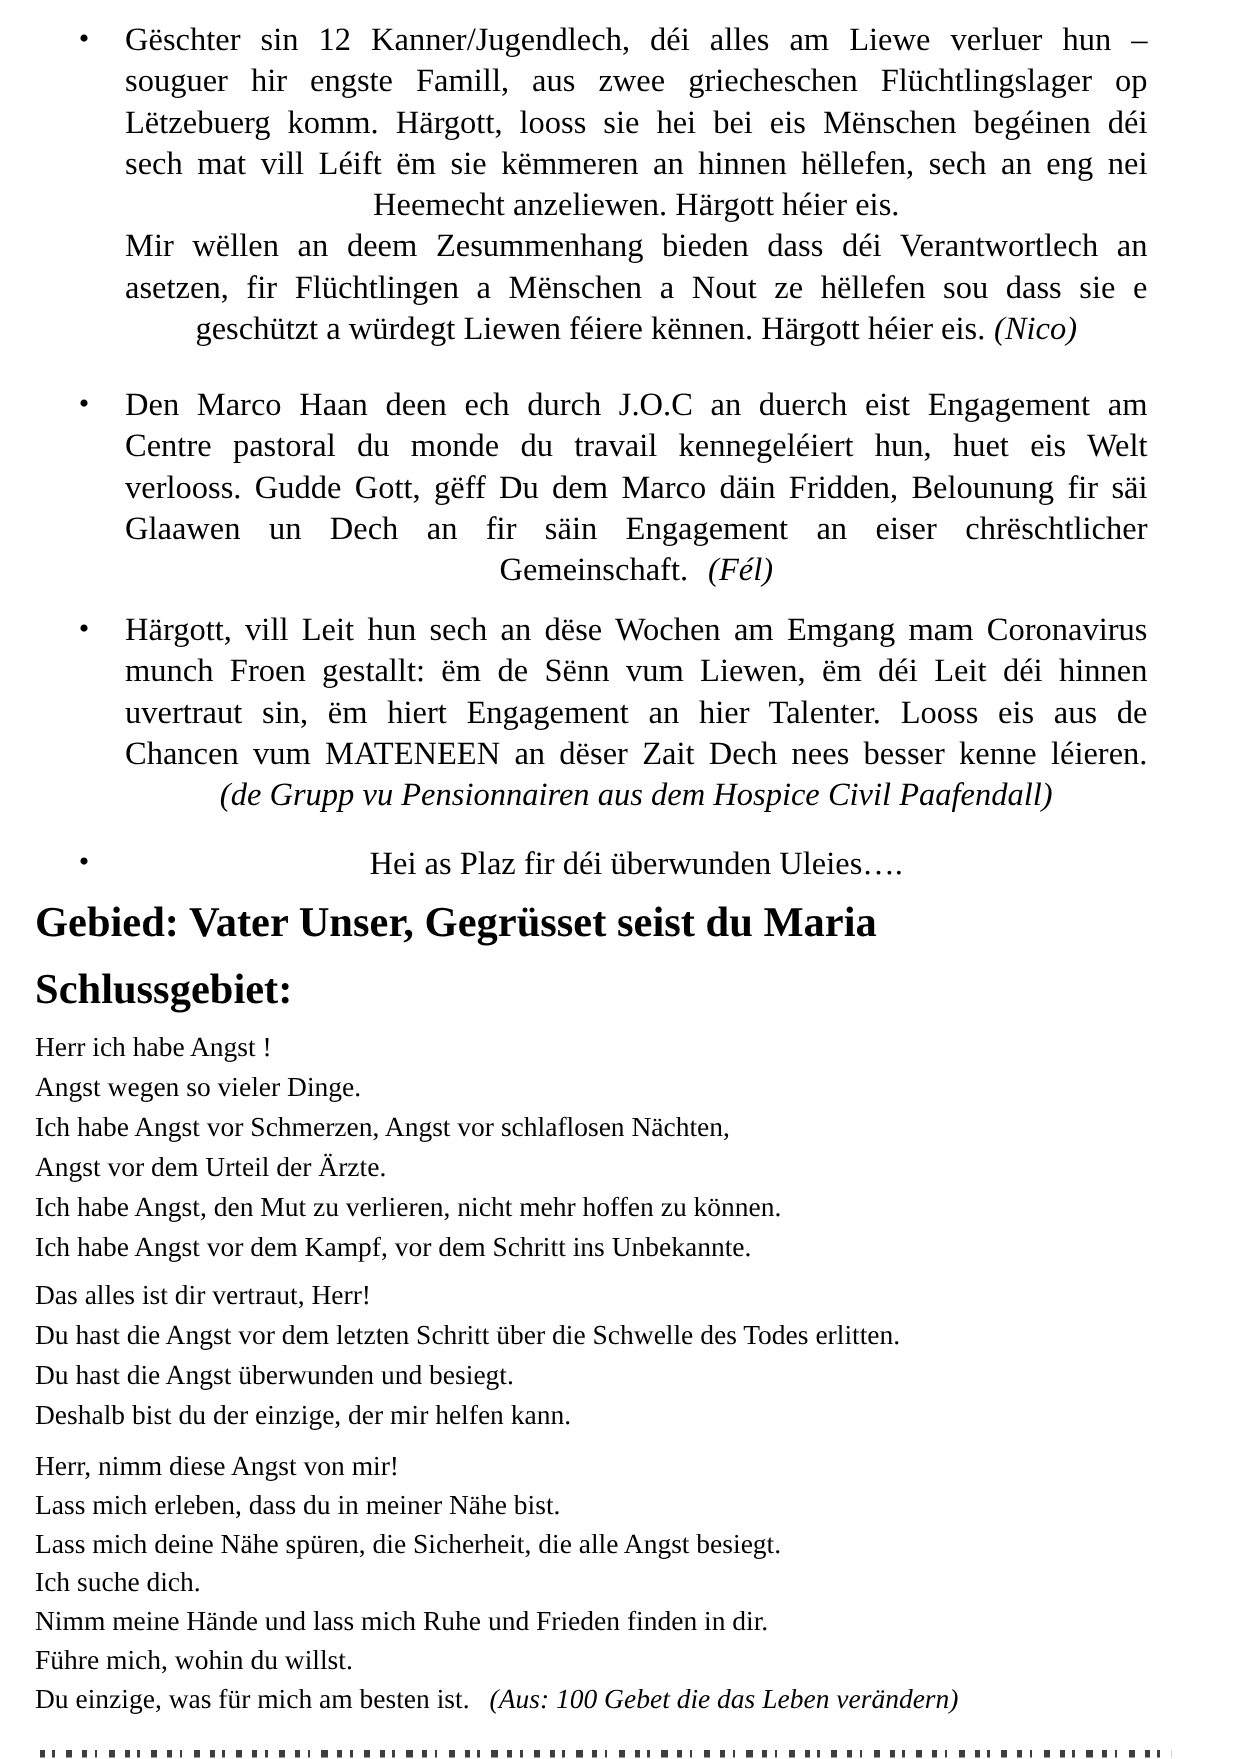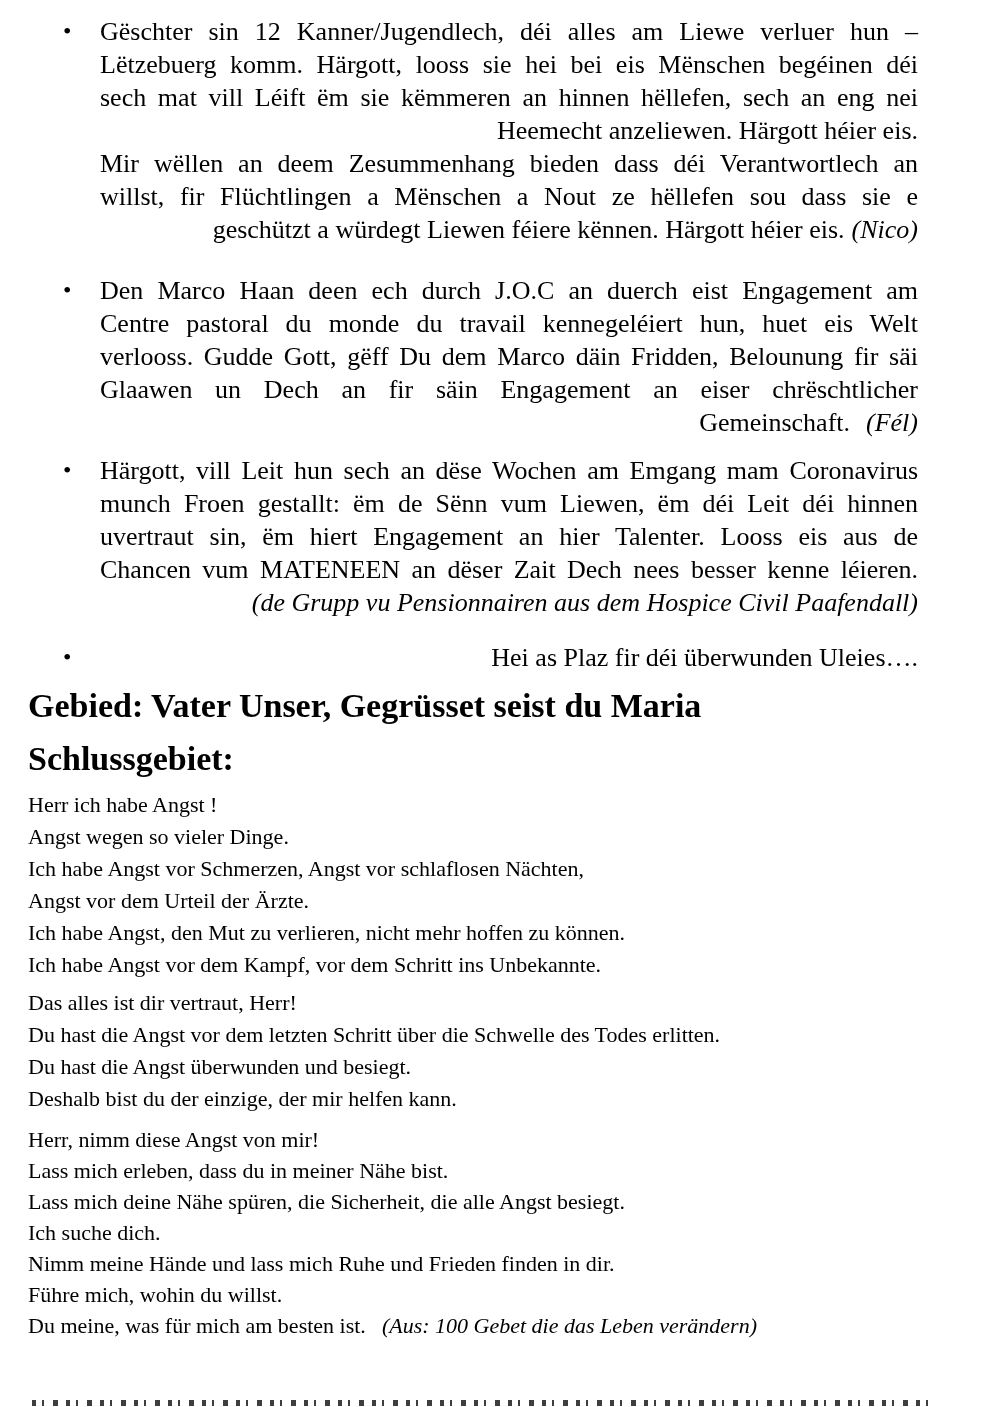--- a/index.html
+++ b/index.html
@@ -23,21 +23,21 @@
     line-height: 33px;
   }
   .bmark {
     position: absolute;
     left: -37px;
     top: 0;
     font-size: 24px;
     line-height: 33px;
   }
   .jl  { text-align: justify; text-align-last: justify; }
-  .ll  { text-align: right; }
+  .ll  { text-align: center; }
   .it  { font-style: italic; }
   .ml  { margin-left: 7px; }
   .ml2 { margin-left: 16px; }
   
   #b2 { margin-top: 28px; }
   #b3 { margin-top: 15px; }
   #b4 { margin-top: 22px; }
   .hd {
     margin-left: 28px;
     font-size: 34px;
@@ -73,25 +73,26 @@
   }
 </style>
 </head>
 <body>
 
 <div class="page">
 
   <div class="bitem" id="b1">
     <span class="bmark">•</span>
     <div class="jl">Gëschter sin 12 Kanner/Jugendlech, déi alles am Liewe verluer hun –</div>
+    <div class="jl">souguer hir engste Famill, aus zwee griecheschen Flüchtlingslager op</div>
     <div class="jl">Lëtzebuerg komm. Härgott, looss sie hei bei eis Mënschen begéinen déi</div>
     <div class="jl">sech mat vill Léift ëm sie këmmeren an hinnen hëllefen, sech an eng nei</div>
     <div class="ll">Heemecht anzeliewen. Härgott héier eis.</div>
     <div class="jl">Mir wëllen an deem Zesummenhang bieden dass déi Verantwortlech an</div>
-    <div class="jl">willst, fir Flüchtlingen a Mënschen a Nout ze hëllefen sou dass sie e</div>
+    <div class="jl">asetzen, fir Flüchtlingen a Mënschen a Nout ze hëllefen sou dass sie e</div>
     <div class="ll">
       <span>geschützt a würdegt Liewen féiere kënnen. Härgott héier eis.</span><span class="it ml">(Nico)</span>
     </div>
   </div>
 
   <div class="bitem" id="b2">
     <span class="bmark">•</span>
     <div class="jl">Den Marco Haan deen ech durch J.O.C  an duerch eist Engagement am</div>
     <div class="jl">Centre pastoral du monde du travail kennegeléiert hun, huet eis Welt</div>
     <div class="jl">verlooss. Gudde Gott, gëff  Du dem Marco däin Fridden, Belounung fir säi</div>
@@ -137,19 +138,19 @@
   </div>
 
   <div class="stanza" id="s3">
     <div class="pl">Herr, nimm diese Angst von mir!</div>
     <div class="pl">Lass mich erleben, dass du in meiner Nähe bist.</div>
     <div class="pl">Lass mich deine Nähe spüren, die Sicherheit, die alle Angst besiegt.</div>
     <div class="pl">Ich suche dich.</div>
     <div class="pl">Nimm meine Hände und lass mich Ruhe und Frieden finden in dir.</div>
     <div class="pl">Führe mich, wohin du willst.</div>
     <div class="pl">
-      <span>Du meine, was für mich am besten ist.</span><span class="it ml2">(Aus: 100 Gebet die das Leben verändern)</span>
+      <span>Du einzige, was für mich am besten ist.</span><span class="it ml2">(Aus: 100 Gebet die das Leben verändern)</span>
     </div>
   </div>
 
   <div class="cutline"></div>
 
 </div>
 
 </body></html>

